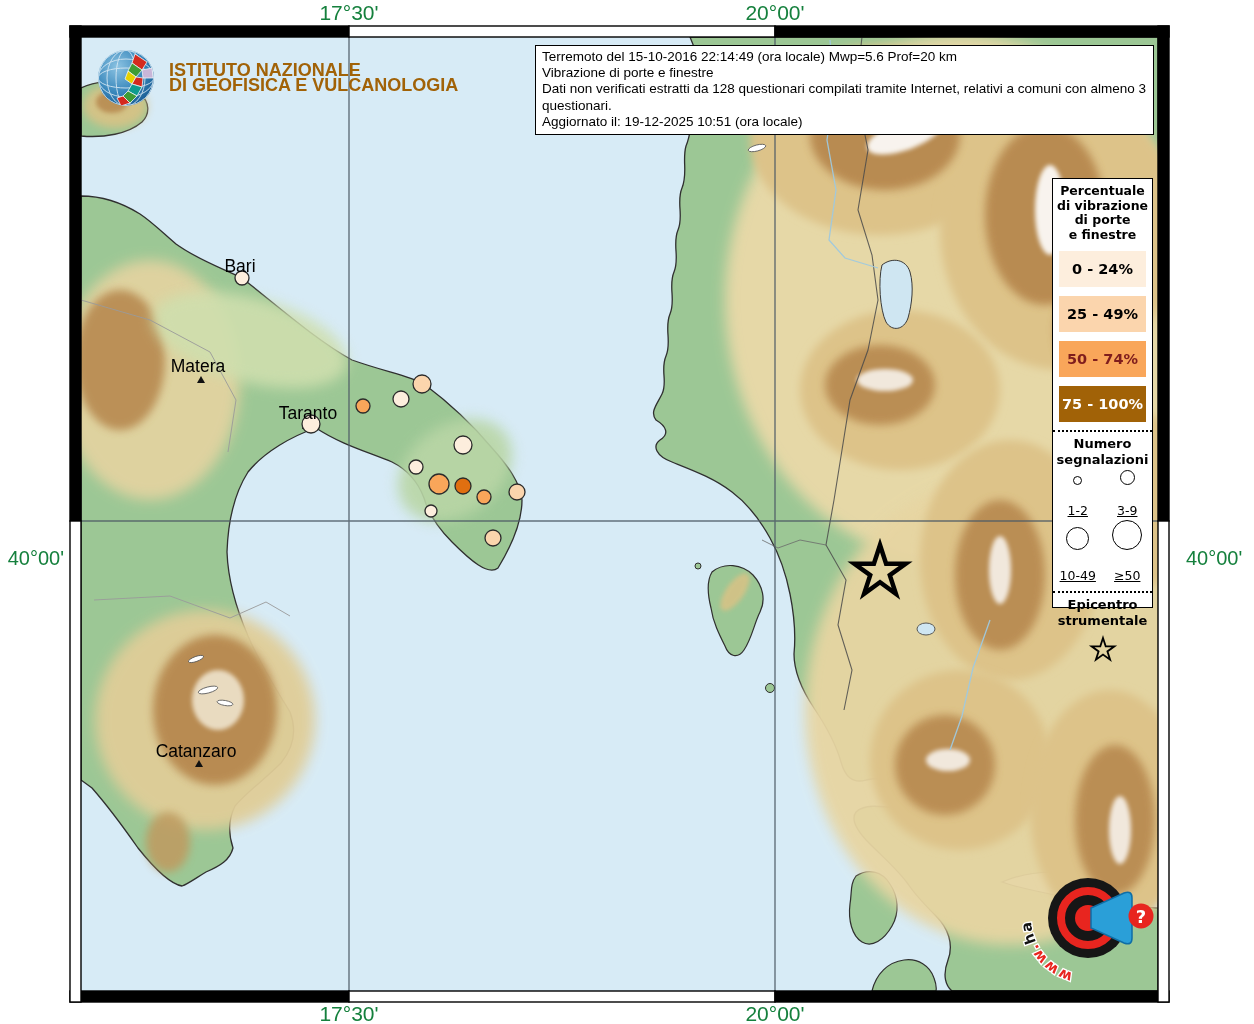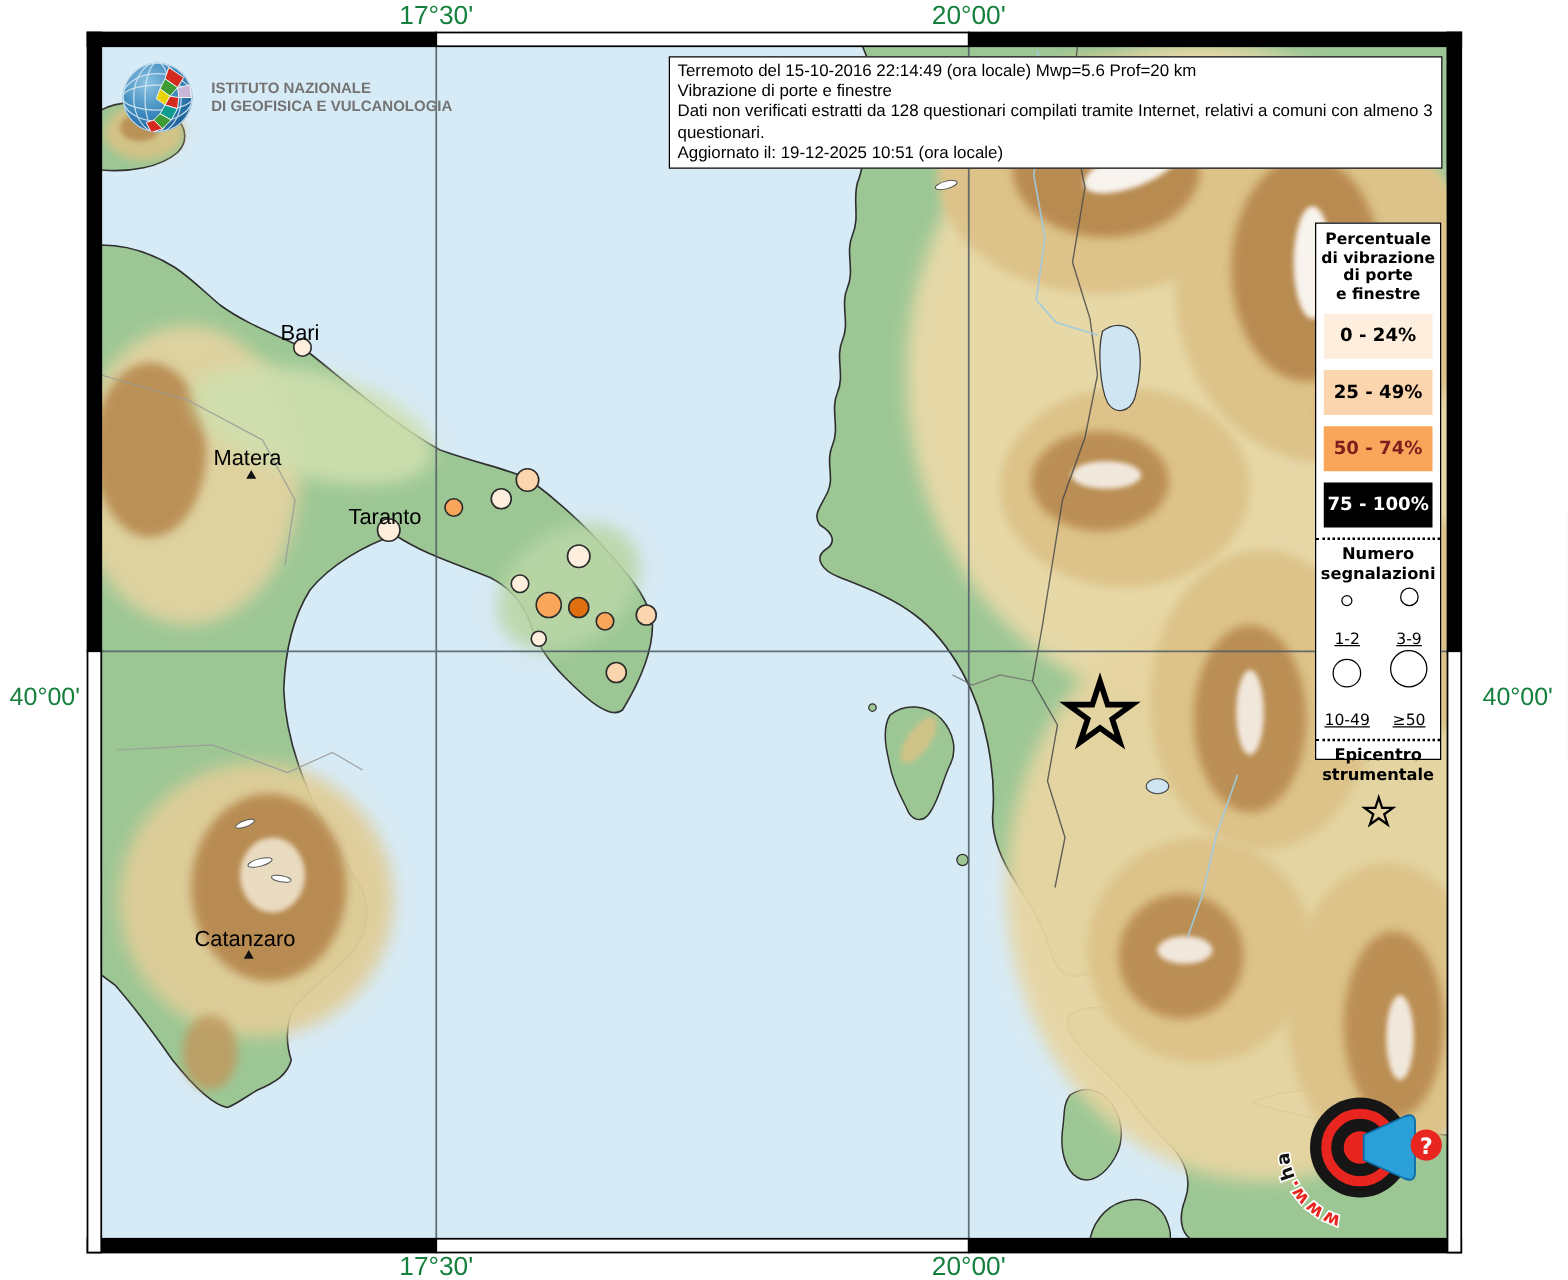--- a/index.html
+++ b/index.html
@@ -7,21 +7,21 @@
           font-family:"Liberation Sans",sans-serif;}
   #basemap,#overlaysvg{position:absolute;left:0;top:0;}
   .axis-label{position:absolute;font-size:21px;color:#15803d;text-align:center;}
   .axis-label.side{font-size:20px;margin-top:36px;}
   
   #titlebox{position:absolute;left:535px;top:45px;width:619px;background:#ffffff;
             border:1px solid #000;padding:3px 6px 4px 6px;box-sizing:border-box;
             font-size:13.5px;line-height:16.2px;color:#000;}
   
   #ingv{position:absolute;left:95px;top:46px;display:flex;align-items:center;gap:10px;}
-  #ingv .name{font-size:12px;font-weight:bold;color:#737373;line-height:15px;letter-spacing:0px;}
+  #ingv .name{font-size:18px;font-weight:bold;color:#a16207;line-height:15px;letter-spacing:0px;}
   
   #legend{position:absolute;left:1052px;top:178px;width:101px;height:430px;background:#ffffff;
           border:1px solid #000;box-sizing:border-box;font-family:"DejaVu Sans","Liberation Sans",sans-serif;}
   #legend .pct-title{font-size:12.5px;font-weight:bold;text-align:center;line-height:14.5px;margin-top:5px;}
   .swatch{width:87px;height:36px;margin:9px auto 0 auto;text-align:center;line-height:36px;
           font-size:14.5px;font-weight:bold;}
   .dotted{border-top:2px dotted #000;margin:8px 0 4px 0;height:0;}
   #legend .sec-title{font-size:13px;font-weight:bold;text-align:center;line-height:15.5px;}
   #bingrid{display:grid;grid-template-columns:1fr 1fr;justify-items:center;row-gap:2px;margin-top:3px;}
   .bincell{display:flex;flex-direction:column;align-items:center;justify-content:flex-end;}
@@ -288,21 +288,21 @@
   <div id="legend">
     <div class="pct-title">
       <div>Percentuale</div>
       <div>di vibrazione</div>
       <div>di porte</div>
       <div>e finestre</div>
     </div>
     <div class="swatch" style="background-color: rgb(253, 238, 221); color: rgb(0, 0, 0);">0 - 24%</div>
     <div class="swatch" style="background-color: rgb(251, 213, 173); color: rgb(0, 0, 0);">25 - 49%</div>
     <div class="swatch" style="background-color: rgb(249, 166, 90); color: #7f1d1d;">50 - 74%</div>
-    <div class="swatch" style="background-color: #000000; color: rgb(255, 255, 255);">75 - 100%</div>
+    <div class="swatch" style="background-color: #a16207; color: rgb(255, 255, 255);">75 - 100%</div>
     <div class="dotted"></div>
     <div class="sec-title">
       <div>Numero</div>
       <div>segnalazioni</div>
     </div>
     <div id="bingrid">
       <div class="bincell">
           <span class="bincircle bs0"></span>
           <span class="binlabel">1-2</span>
         </div>

